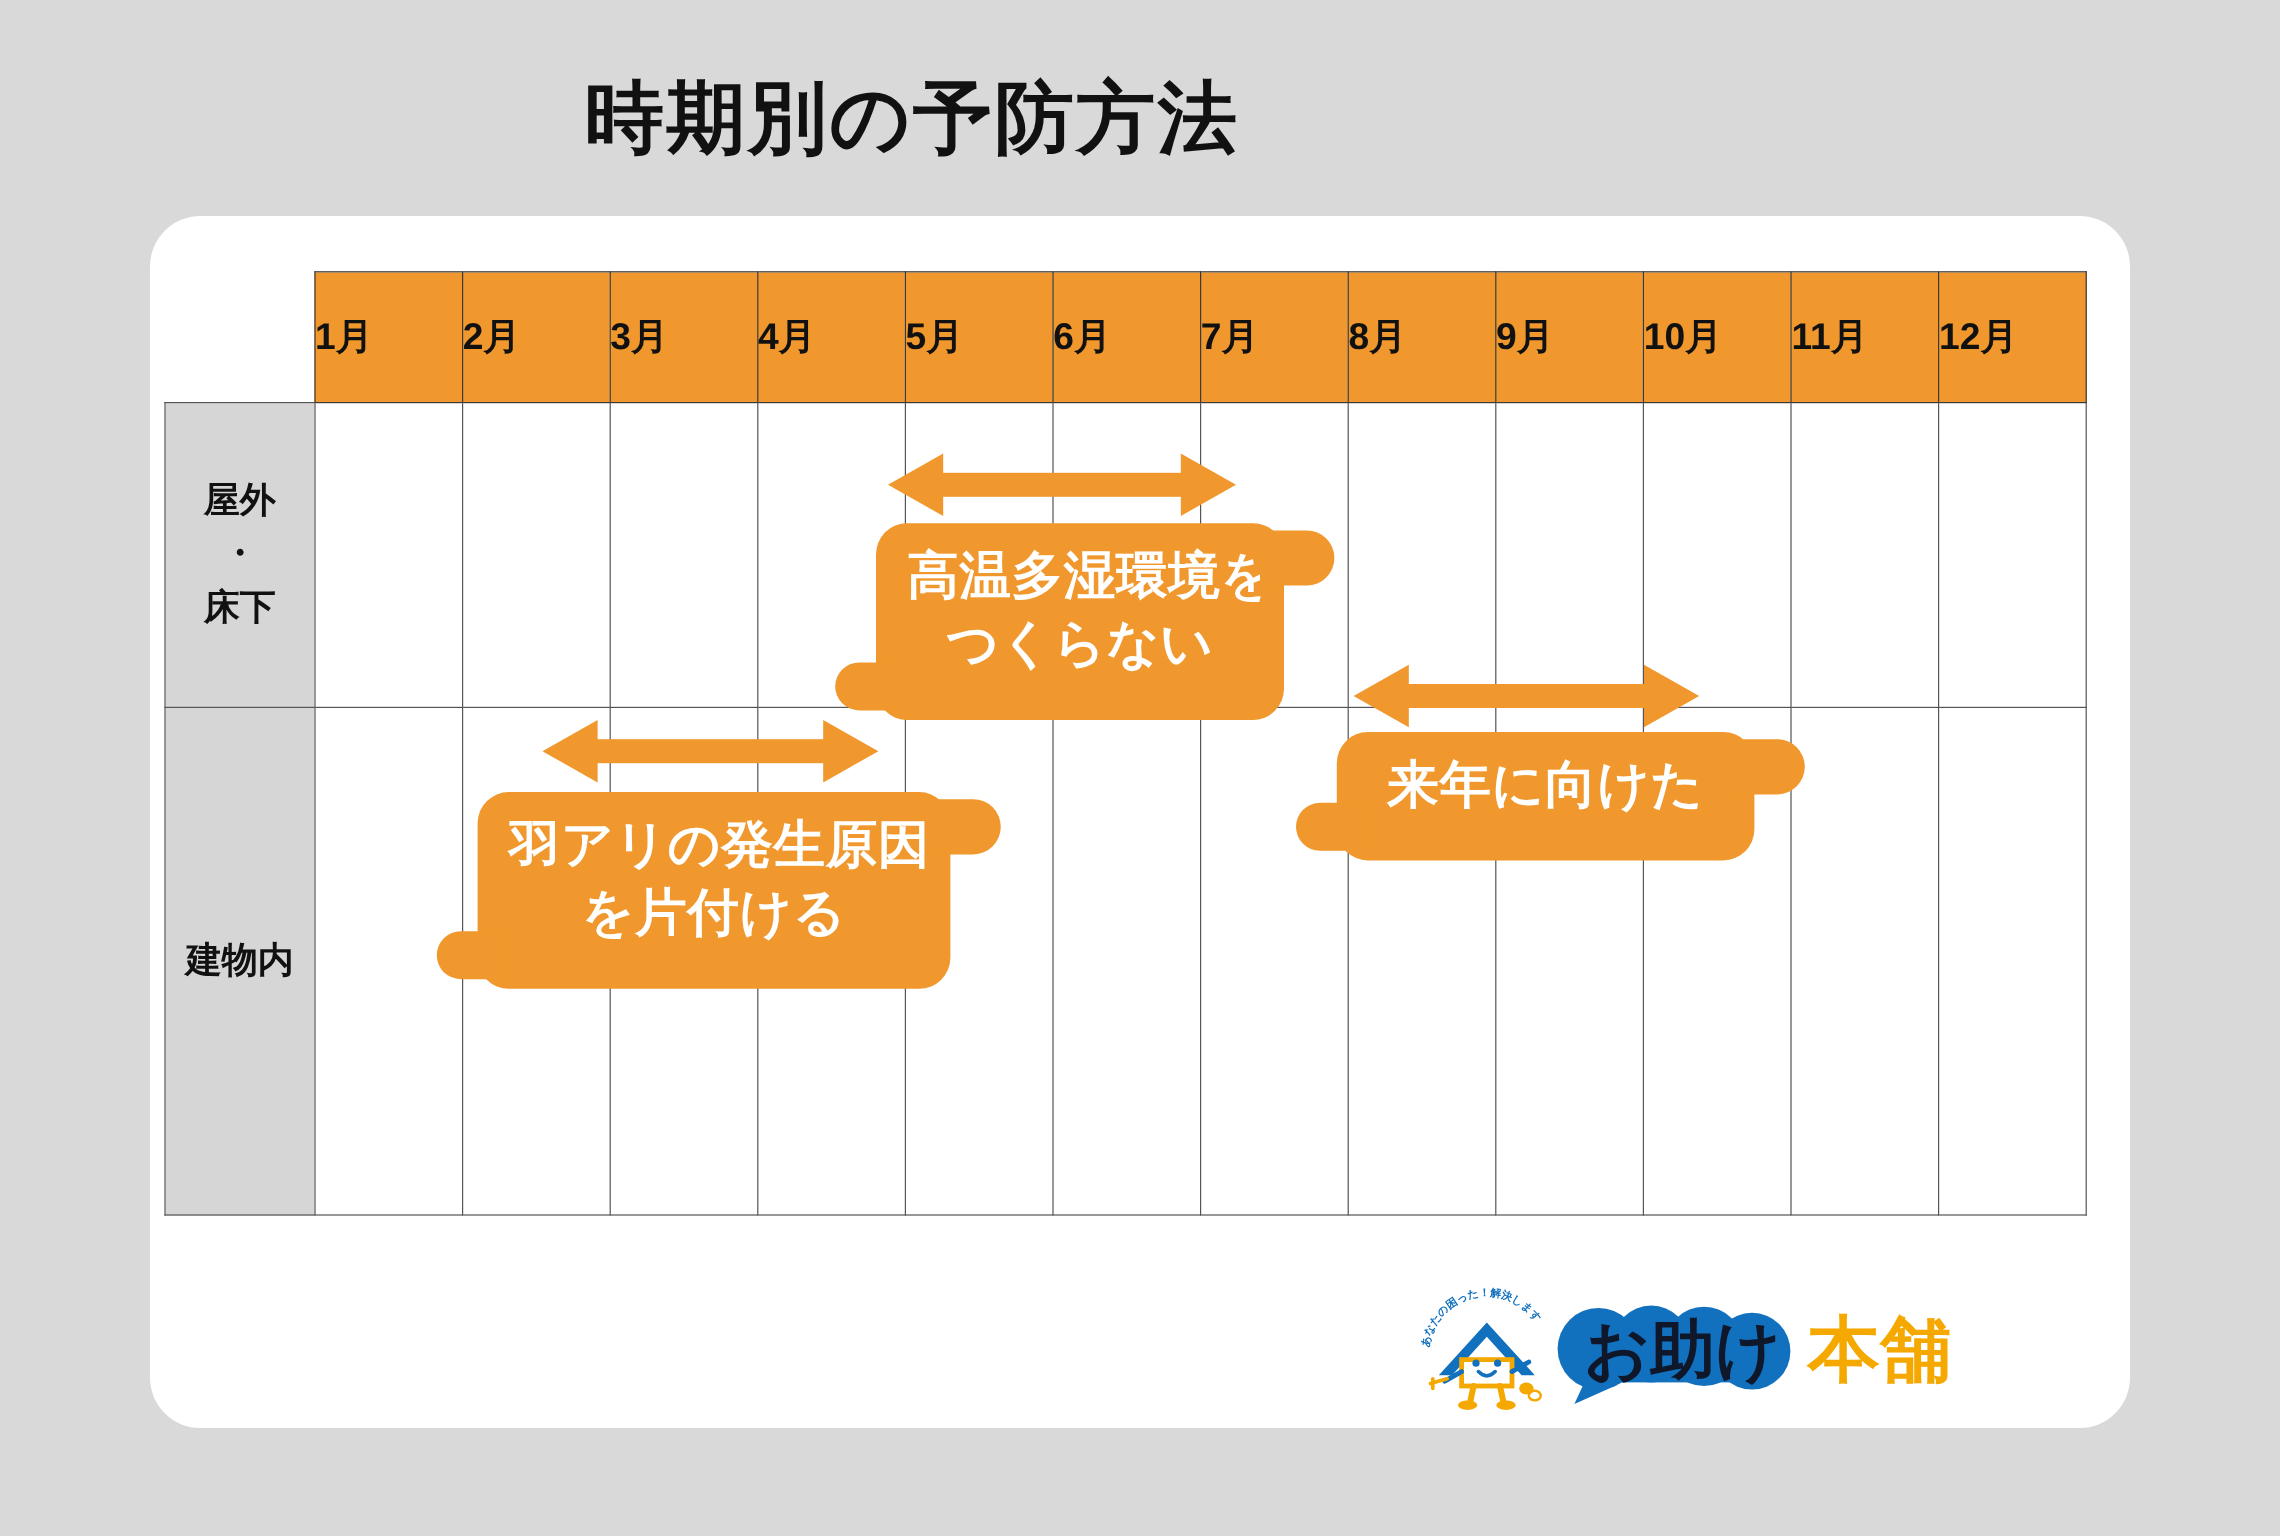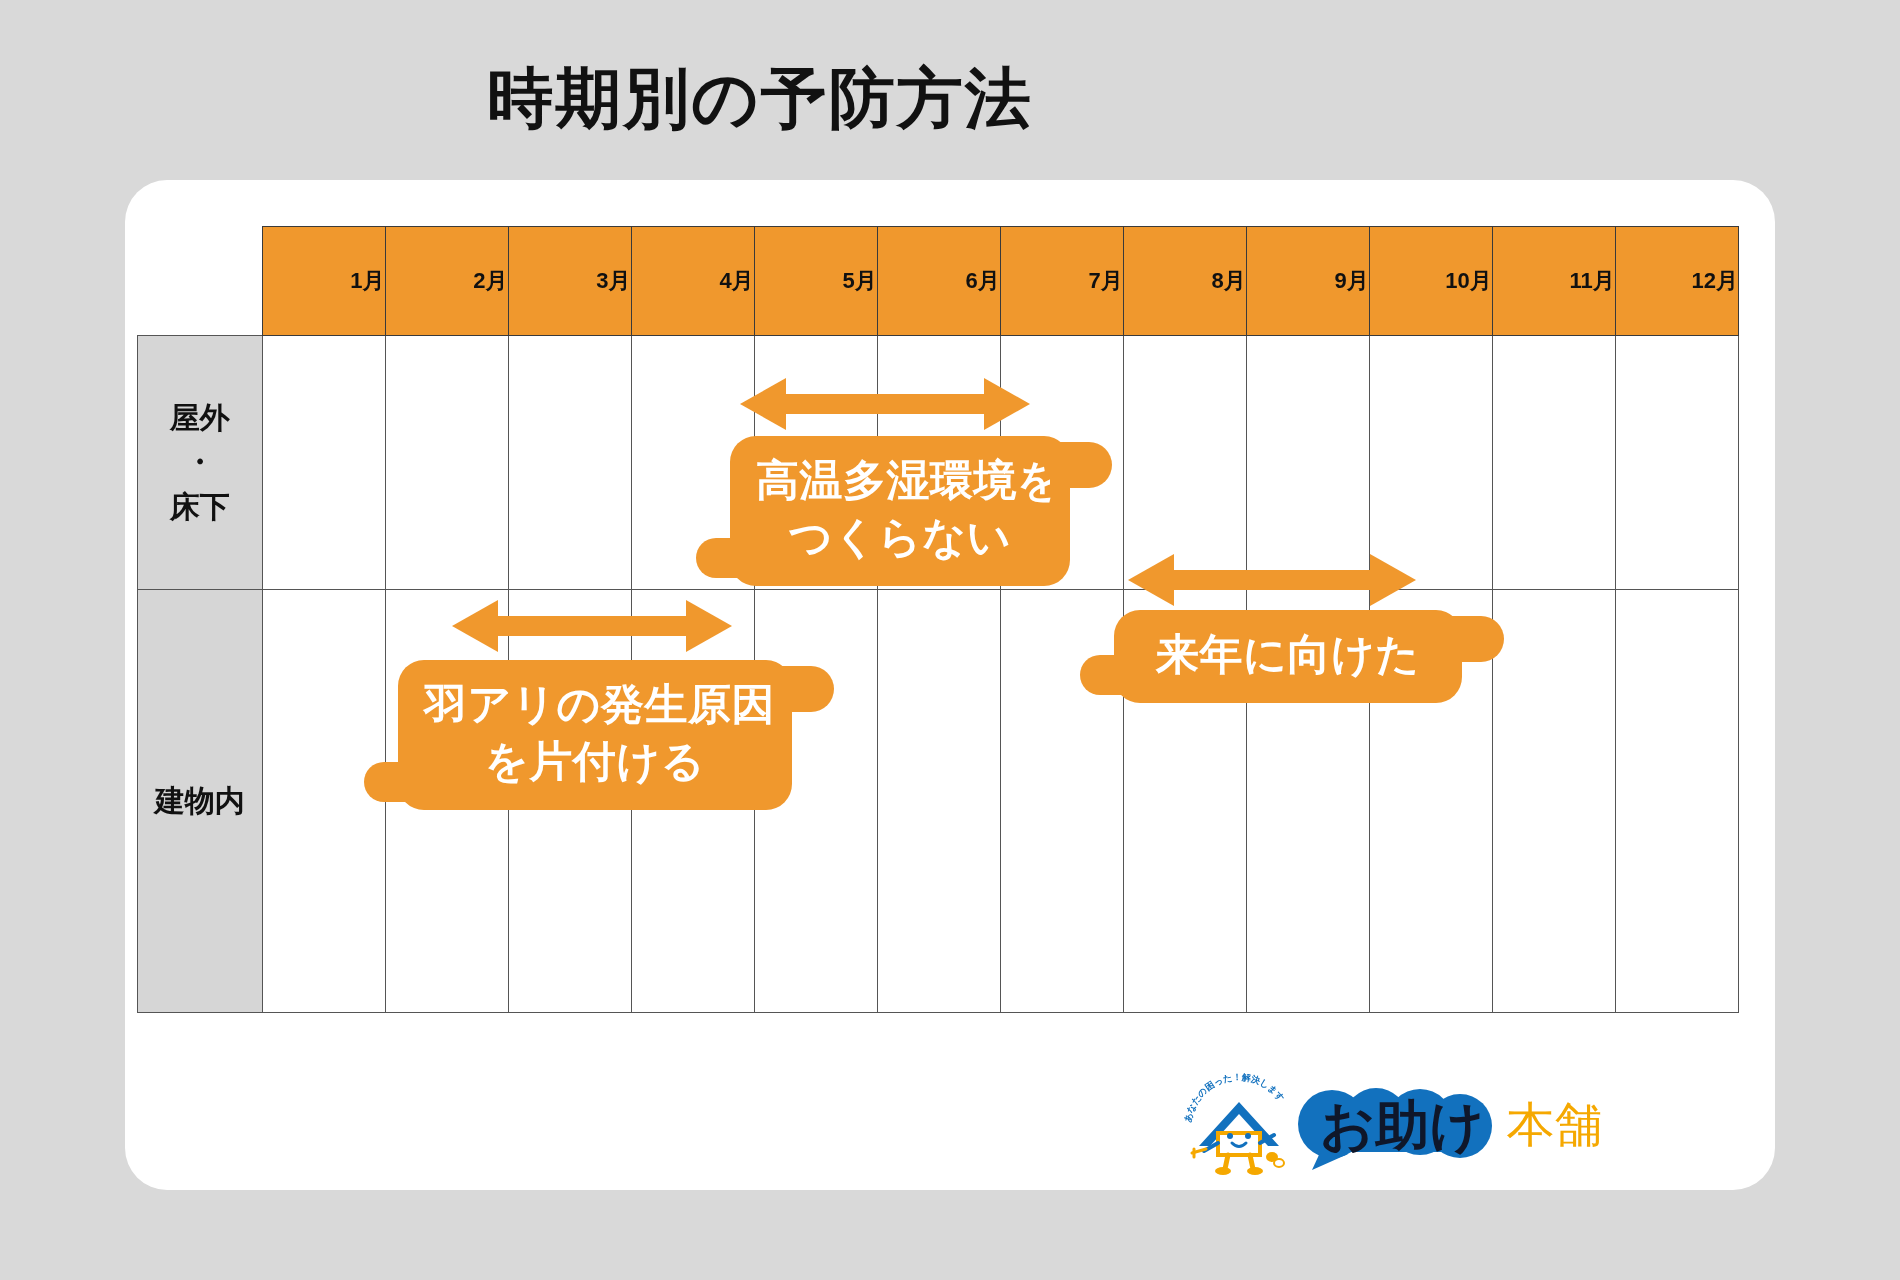--- a/index.html
+++ b/index.html
@@ -58,23 +58,23 @@
 
   .corner-cell {
     width: 124px;
     height: 108px;
     border: none !important;
     background: transparent;
   }
   .month-head {
     background: #F0982D;
     color: #111111;
-    font-size: 22px;
-    font-weight: 700;
-    text-align: right;
+    font-size: 31px;
+    font-weight: 700;
+    text-align: left;
     vertical-align: middle;
     height: 108px;
     border: 1px solid #3a3a3a !important;
   }
 
   .row-label {
     background: #d6d6d6;
     color: #111111;
     font-size: 30px;
     font-weight: 700;
@@ -102,21 +102,21 @@
 
   
   .bubble {
     position: absolute;
     background: #F0982D;
     color: #ffffff;
     font-size: 43px;
     font-weight: 700;
     line-height: 1.32;
     text-align: center;
-    padding: 16px 26px 20px 26px;
+    padding: 16px 26px 34px 26px;
     border-radius: 26px;
     box-sizing: border-box;
     letter-spacing: 0.5px;
   }
   .bubble .ln { display: block; white-space: nowrap; }
 
   
   .bubble .notch-a,
   .bubble .notch-b {
     position: absolute;
@@ -161,22 +161,22 @@
     z-index: 2;
     color: #0f172a;
     font-size: 54px;
     font-weight: 700;
     line-height: 1;
     padding: 0 14px;
     display: inline-block;
   }
   .logo-honpo {
     color: #F5A800;
-    font-size: 48px;
-    font-weight: 400;
+    font-size: 60px;
+    font-weight: 700;
     line-height: 1;
   }
 </style>
 </head>
 <body>
 
 <div class="page-title">時期別の予防方法</div>
 
 <div class="card"></div>
 

